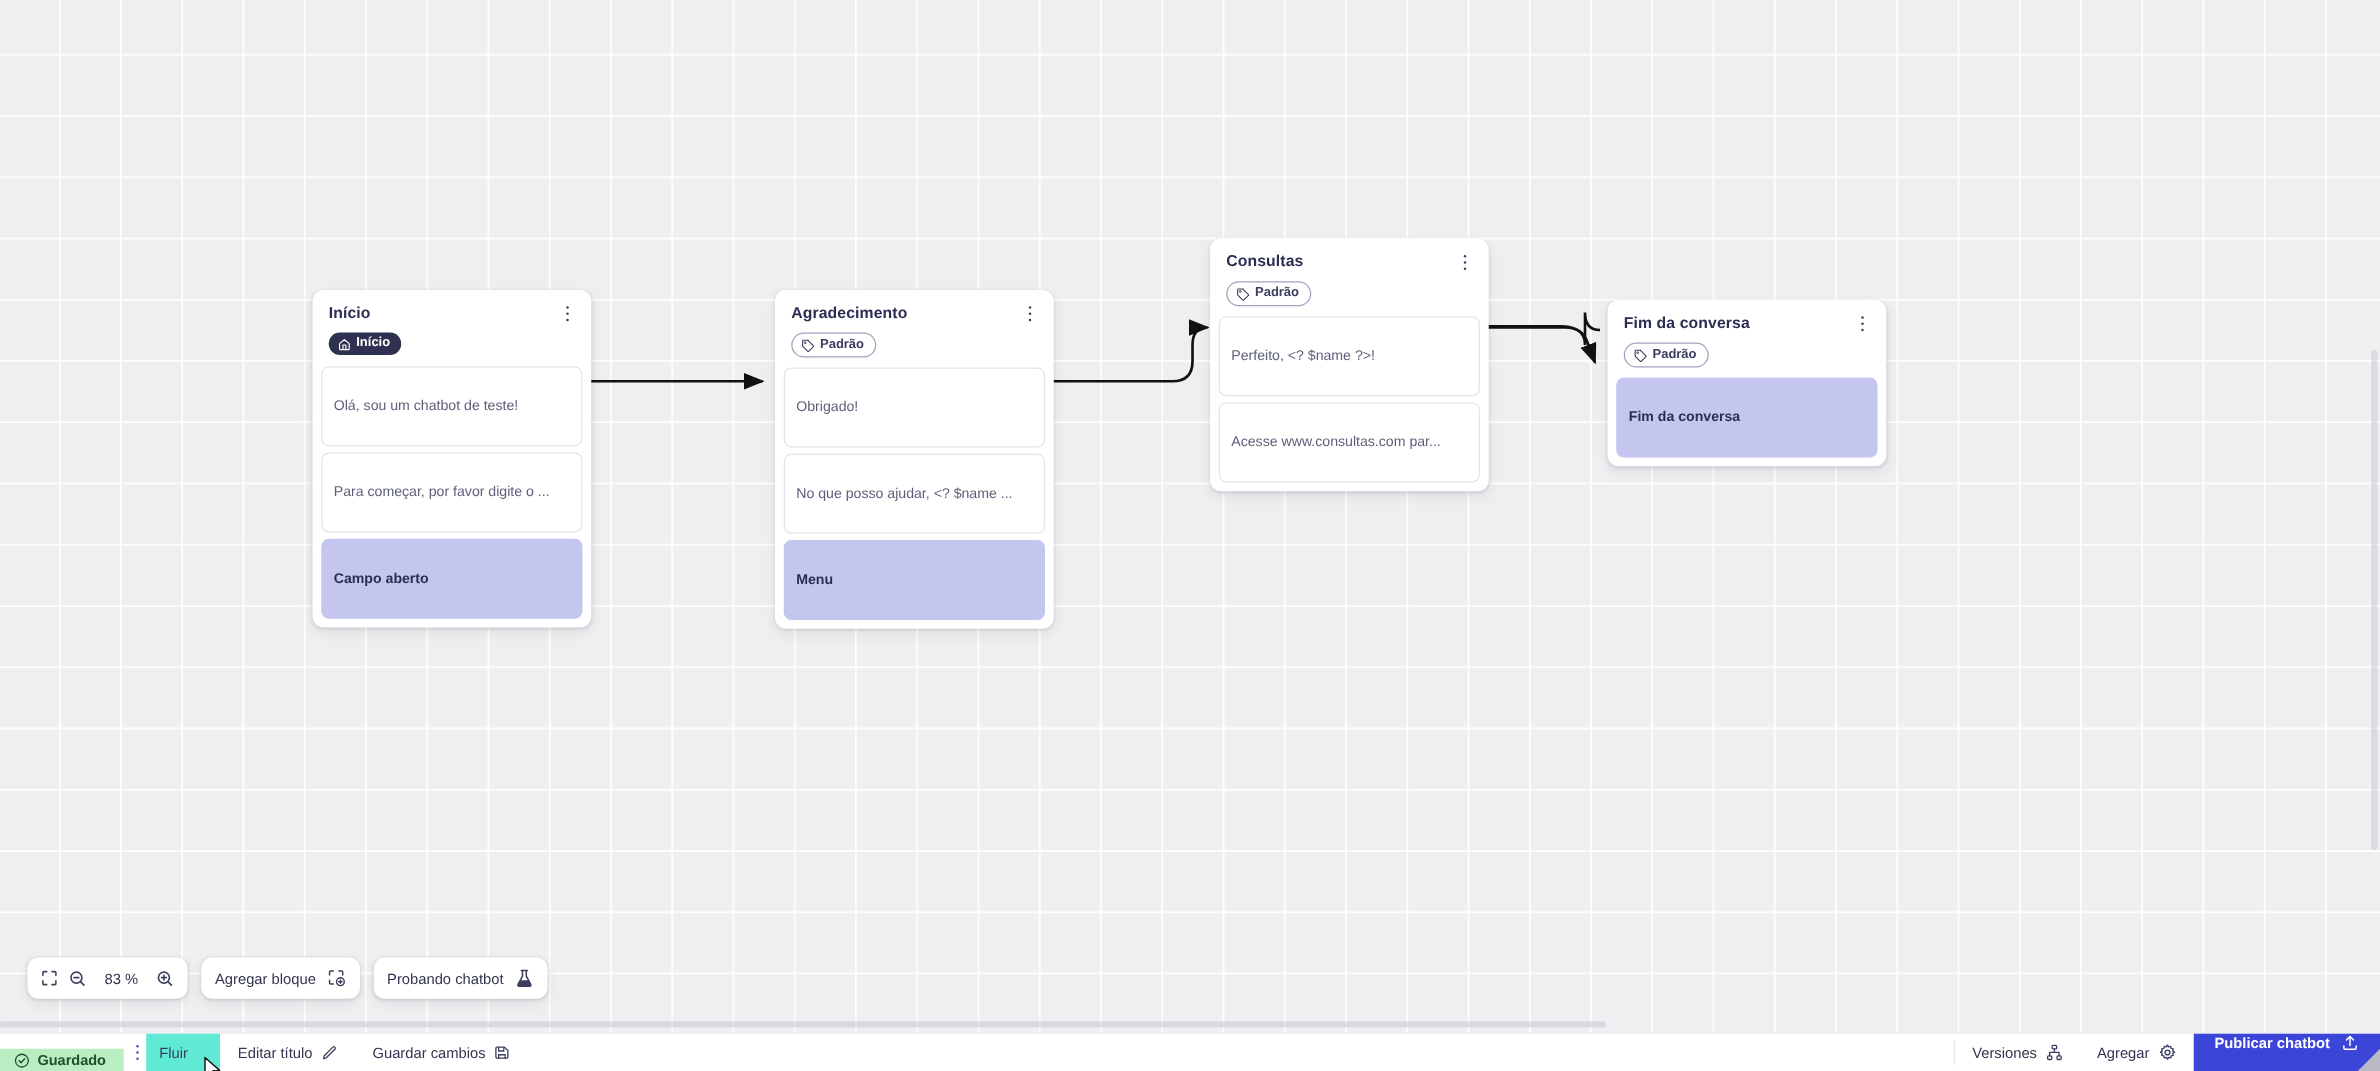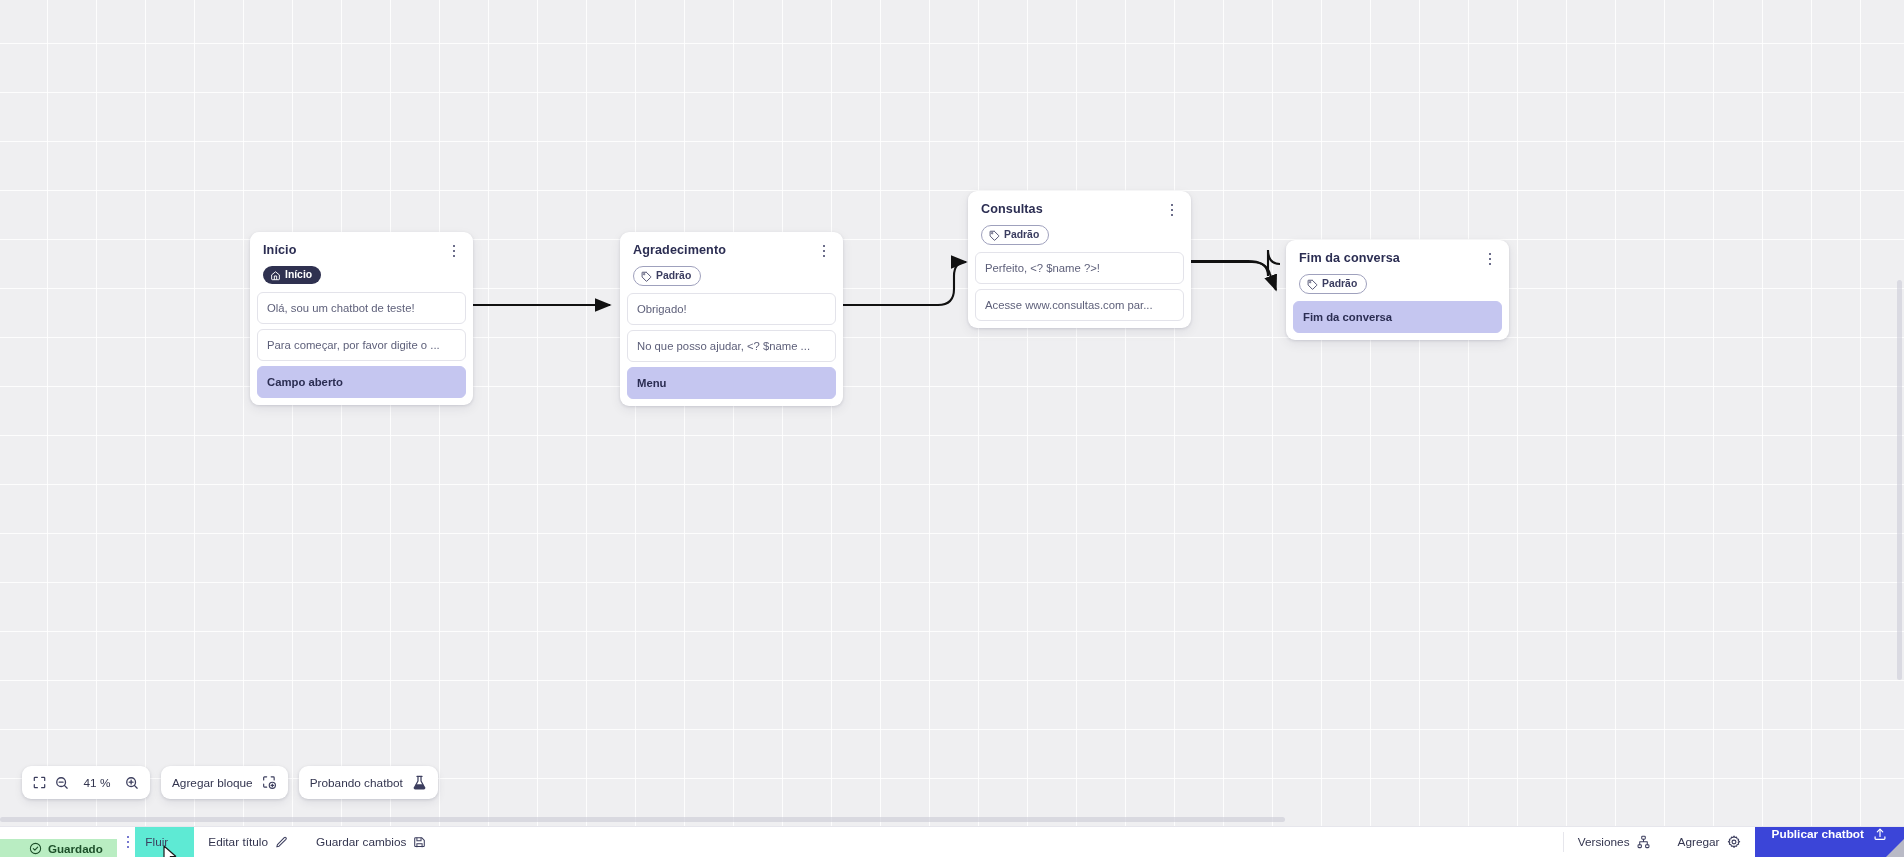--- a/index.html
+++ b/index.html
@@ -71,21 +71,21 @@
     white-space: nowrap;
   }
   .badge-start { background: #2f3150; color: #ffffff; }
   .badge-default { background: #ffffff; color: #3b3d60; border: 1px solid #9fa1bd; }
   .badge svg { display: block; flex: none; }
 
   .rows { display: flex; flex-direction: column; gap: 5px; }
   .row {
     border-radius: 6px;
     font-size: 11.3px;
-    padding: 8px 9px;
+    padding: 24px 9px;
     line-height: 14px;
     white-space: nowrap;
     overflow: hidden;
     text-overflow: ellipsis;
     cursor: pointer;
   }
   .row-msg {
     background: #ffffff;
     border: 1px solid #e3e3ea;
     color: #5d5f79;
@@ -133,21 +133,21 @@
     display: flex;
     align-items: stretch;
     font-size: 11.8px;
     color: #33354f;
     z-index: 10;
   }
   .saved-chip {
     display: flex; align-items: center; gap: 6px;
     background: #b9edc2;
     color: #1d4f2a;
-    padding: 0 14px 0 29px;
+    padding: 0 14px 0 11px;
     font-weight: 700;
     font-size: 11.6px;
     margin-top: 12px;
   }
   .sb-item {
     display: flex; align-items: center; gap: 7px;
     padding: 0 14px;
     cursor: pointer;
     white-space: nowrap;
   }
@@ -343,21 +343,21 @@
         <path d="M5.4 14.4h-3a.8.8 0 0 1-.8-.8v-3" stroke="#3c3e5e" stroke-width="1.5" stroke-linecap="round"></path>
       </svg>
     </span>
     <span class="tbtn">
       <svg width="14" height="14" viewBox="0 0 16 16" fill="none">
         <circle cx="7" cy="7" r="5" stroke="#3c3e5e" stroke-width="1.5"></circle>
         <path d="M4.8 7h4.4" stroke="#3c3e5e" stroke-width="1.5" stroke-linecap="round"></path>
         <path d="M10.7 10.7l3.2 3.2" stroke="#3c3e5e" stroke-width="1.5" stroke-linecap="round"></path>
       </svg>
     </span>
-    <span class="zoom-val">41 %</span>
+    <span class="zoom-val">83 %</span>
     <span class="tbtn">
       <svg width="14" height="14" viewBox="0 0 16 16" fill="none">
         <circle cx="7" cy="7" r="5" stroke="#3c3e5e" stroke-width="1.5"></circle>
         <path d="M4.8 7h4.4M7 4.8v4.4" stroke="#3c3e5e" stroke-width="1.5" stroke-linecap="round"></path>
         <path d="M10.7 10.7l3.2 3.2" stroke="#3c3e5e" stroke-width="1.5" stroke-linecap="round"></path>
       </svg>
     </span>
   </div>
 
   <div class="tool-group">

